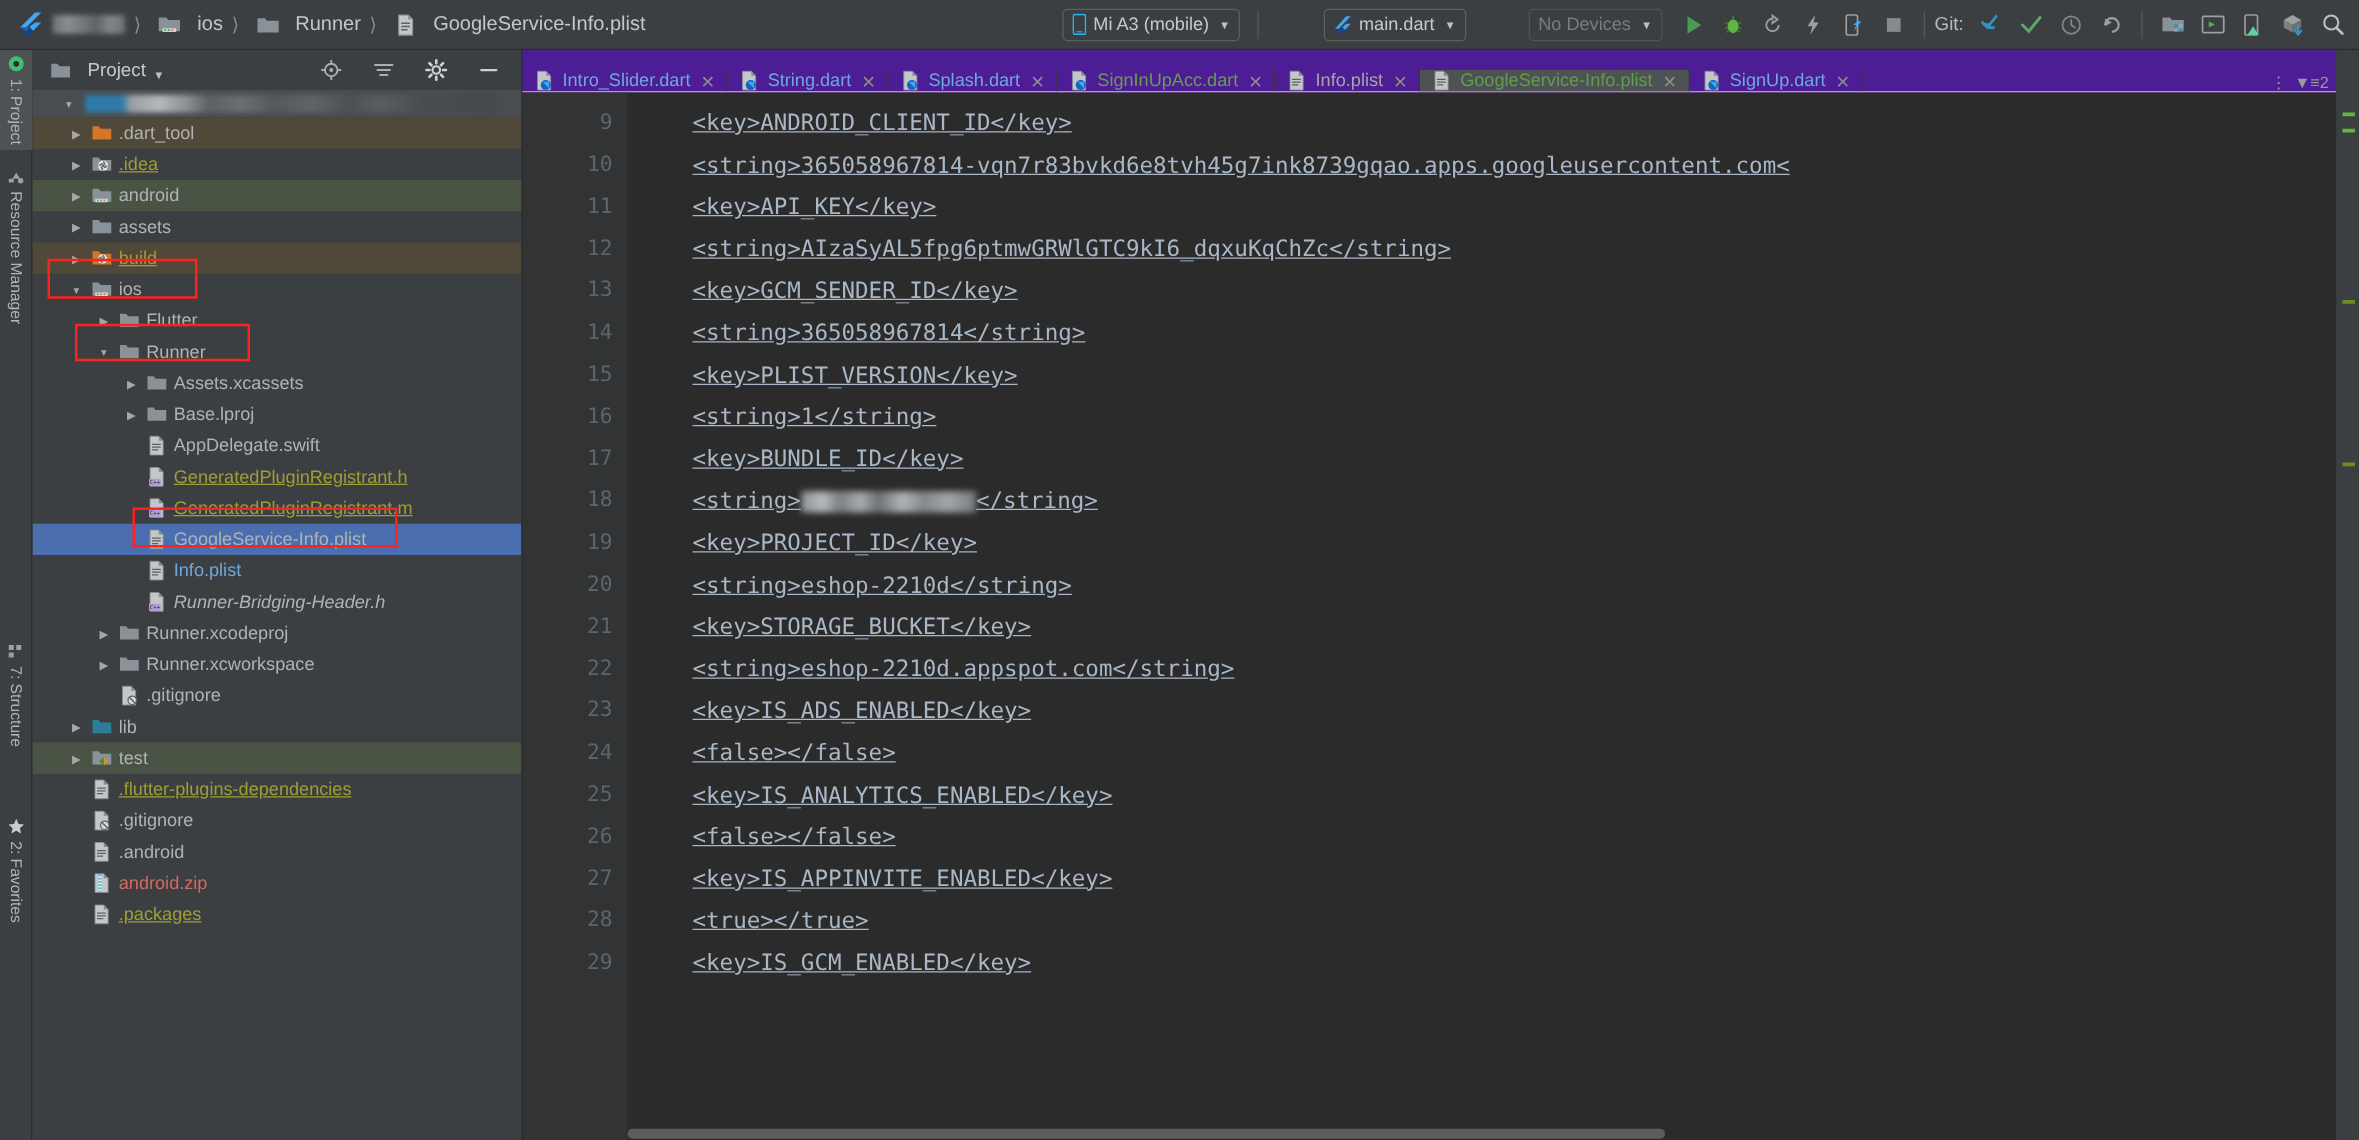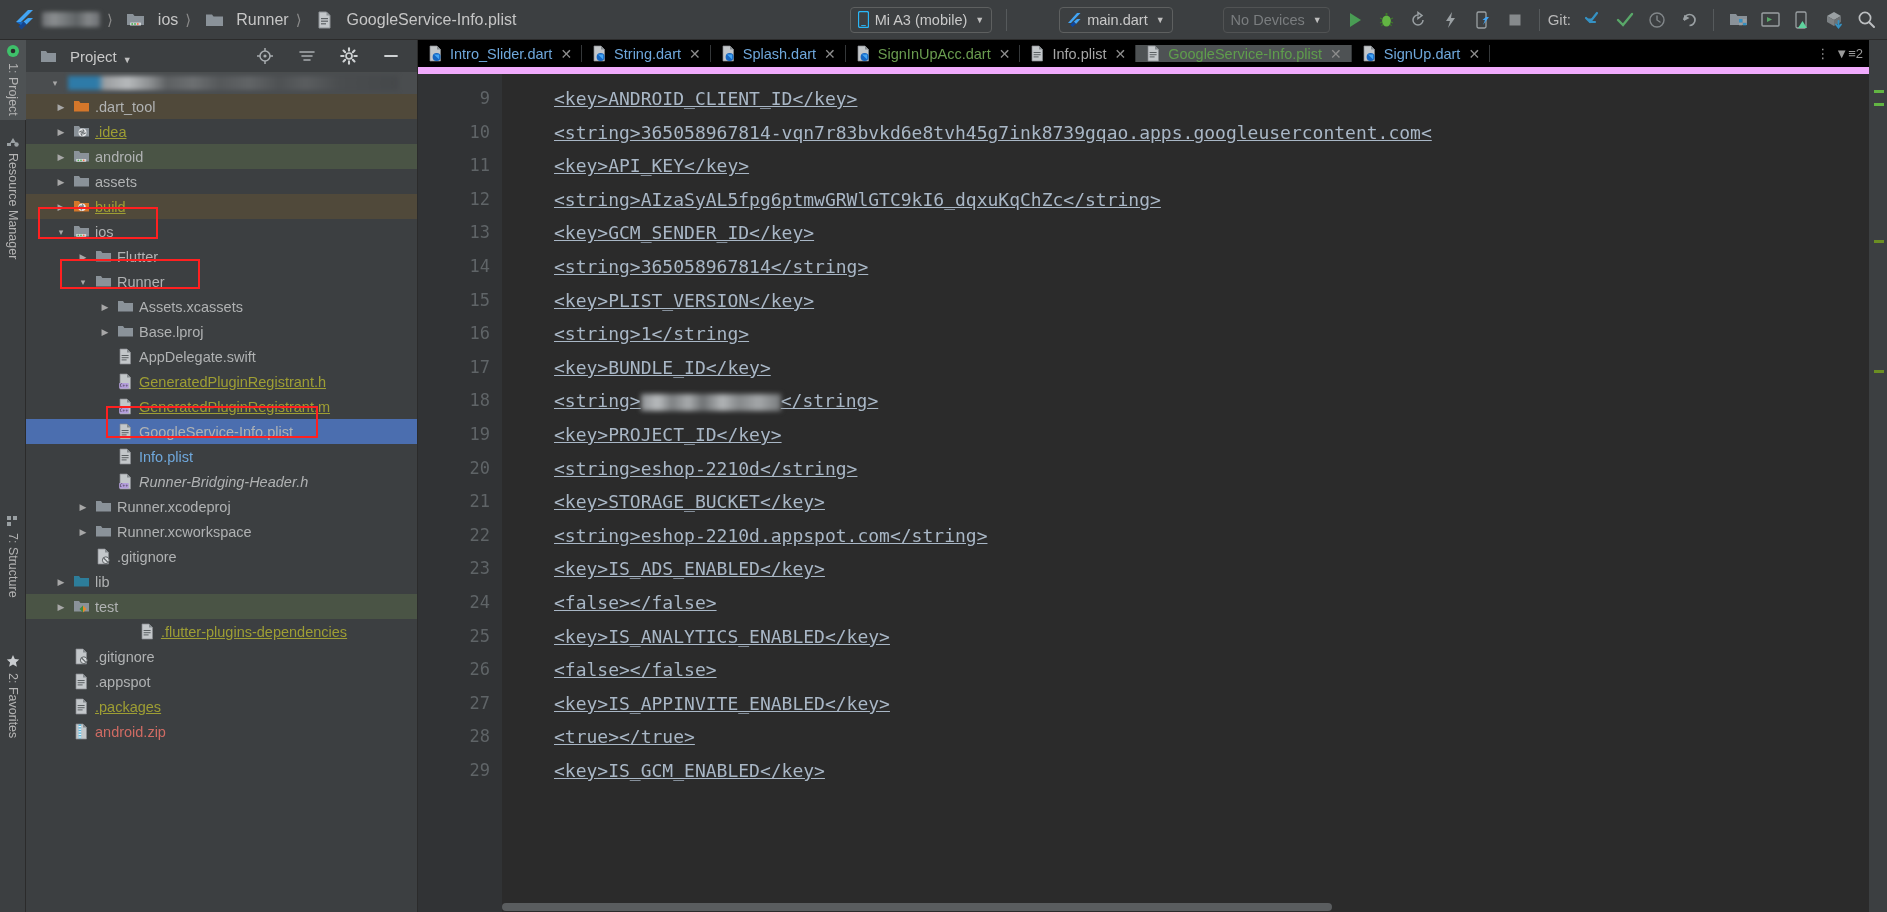--- a/index.html
+++ b/index.html
@@ -105,22 +105,22 @@
   }
   .blur-bar{
     height: 14px; width: 330px;
     background: linear-gradient(90deg,#2e7ba8 0%,#2e7ba8 9%,#9a9da0 11%,#b6b9bb 18%,#8b8e90 25%,#5d6062 30%,#6c6f71 38%,#55585a 46%,#616466 55%,#4e5153 64%,#5a5d5f 72%,#4a4d4f 82%,#45484a 100%);
     filter: blur(2px);
   }
 
   
   .editor-area { flex: 1; display: flex; flex-direction: column; min-width: 0; background: #2b2b2b;}
   .tabbar {
-    height: 34px; min-height: 34px; background: #000000;
-    display: flex; align-items: center; border-bottom: 7px solid #f0abfc;
+    height: 34px; min-height: 34px; background: #4c1d95;
+    display: flex; align-items: flex-end; border-bottom: 1px solid #f0abfc;
   }
   .tab {
     display: flex; align-items: center; gap: 6px;
     padding: 0 9px; font-size: 14.5px; color: #9aa0a6;
     border-right: 1px solid #343739; position: relative;
   }
   .tab .tname { color: #6fa8dc; }
   .tab.dart .tname { color: #6fa8dc; }
   .tab.green .tname { color: #6a9c4f; }
   .tab.plain .tname { color: #a6a6a6; }
@@ -658,21 +658,21 @@
             <span class="arrow">▶</span>
             <span class="ico">
               <svg width="17" height="17" viewBox="0 0 17 17">
                 <path d="M1 3 L6 3 L7.4 5 L16 5 L16 13.5 L1 13.5 Z" fill="#8a9299"></path>
                 <polygon points="10,7.5 13.5,11 10,14.5" fill="#e8892b"></polygon>
                 <polygon points="10,7.5 6.5,11 10,14.5" fill="#3e8a3e"></polygon>
               </svg>
             </span>
             <span class="lbl c-grey">test</span>
           </div>
-          <div class="row" style="padding-left: 28px; justify-content: center;">
+          <div class="row" style="padding-left: 28px;">
             <span class="arrow none">▶</span>
             <span class="ico">
               <svg width="17" height="17" viewBox="0 0 17 17">
                 <path d="M3 1 H10 L13.5 4.6 V16 H3 Z" fill="#c3c7ca" stroke="#868b8f" stroke-width="0.7"></path>
                 <path d="M10 1 L13.5 4.6 H10 Z" fill="#868b8f"></path>
                 <rect x="4.6" y="7" width="7" height="1" fill="#5c6164"></rect>
                 <rect x="4.6" y="9.2" width="7" height="1" fill="#5c6164"></rect>
                 <rect x="4.6" y="11.4" width="5" height="1" fill="#5c6164"></rect>
               </svg>
             </span>
@@ -694,50 +694,50 @@
             <span class="arrow none">▶</span>
             <span class="ico">
               <svg width="17" height="17" viewBox="0 0 17 17">
                 <path d="M3 1 H10 L13.5 4.6 V16 H3 Z" fill="#c3c7ca" stroke="#868b8f" stroke-width="0.7"></path>
                 <path d="M10 1 L13.5 4.6 H10 Z" fill="#868b8f"></path>
                 <rect x="4.6" y="7" width="7" height="1" fill="#5c6164"></rect>
                 <rect x="4.6" y="9.2" width="7" height="1" fill="#5c6164"></rect>
                 <rect x="4.6" y="11.4" width="5" height="1" fill="#5c6164"></rect>
               </svg>
             </span>
-            <span class="lbl c-grey">.appspot</span>
-          </div>
-          <div class="row" style="padding-left: 28px;">
-            <span class="arrow none">▶</span>
-            <span class="ico">
-              <svg width="17" height="17" viewBox="0 0 17 17">
-                <path d="M3 1 H10 L13.5 4.6 V16 H3 Z" fill="#c3c7ca" stroke="#868b8f" stroke-width="0.7"></path>
-                <path d="M10 1 L13.5 4.6 H10 Z" fill="#868b8f"></path>
-                <rect x="4.6" y="7" width="7" height="1" fill="#5c6164"></rect>
-                <rect x="4.6" y="9.2" width="7" height="1" fill="#5c6164"></rect>
-                <rect x="4.6" y="11.4" width="5" height="1" fill="#5c6164"></rect>
-              </svg>
-            </span>
-            <span class="lbl c-yellow">.packages</span>
+            <span class="lbl c-grey">.android</span>
           </div>
           <div class="row" style="padding-left: 28px;">
             <span class="arrow none">▶</span>
             <span class="ico">
               <svg width="17" height="17" viewBox="0 0 17 17">
                 <path d="M3 1 H10 L13.5 4.6 V16 H3 Z" fill="#c3c7ca" stroke="#868b8f" stroke-width="0.7"></path>
                 <path d="M10 1 L13.5 4.6 H10 Z" fill="#868b8f"></path>
                 <rect x="5.6" y="1.5" width="2.6" height="14" fill="#59b9e0"></rect>
                 <rect x="5.6" y="3" width="2.6" height="1.2" fill="#eef2f4"></rect>
                 <rect x="5.6" y="5.6" width="2.6" height="1.2" fill="#eef2f4"></rect>
                 <rect x="5.6" y="8.2" width="2.6" height="1.2" fill="#eef2f4"></rect>
                 <rect x="5.6" y="10.8" width="2.6" height="1.2" fill="#eef2f4"></rect>
                 <rect x="5.6" y="13.4" width="2.6" height="1.2" fill="#eef2f4"></rect>
               </svg>
             </span>
             <span class="lbl c-red">android.zip</span>
+          </div>
+          <div class="row" style="padding-left: 28px;">
+            <span class="arrow none">▶</span>
+            <span class="ico">
+              <svg width="17" height="17" viewBox="0 0 17 17">
+                <path d="M3 1 H10 L13.5 4.6 V16 H3 Z" fill="#c3c7ca" stroke="#868b8f" stroke-width="0.7"></path>
+                <path d="M10 1 L13.5 4.6 H10 Z" fill="#868b8f"></path>
+                <rect x="4.6" y="7" width="7" height="1" fill="#5c6164"></rect>
+                <rect x="4.6" y="9.2" width="7" height="1" fill="#5c6164"></rect>
+                <rect x="4.6" y="11.4" width="5" height="1" fill="#5c6164"></rect>
+              </svg>
+            </span>
+            <span class="lbl c-yellow">.packages</span>
           </div>
         </div>
     </div>
 
     <div class="editor-area">
       <div class="tabbar" id="tabbar">
           <div class="tab dart">
             <span style="display: inline-flex;">
               <svg width="17" height="17" viewBox="0 0 17 17">
                 <path d="M3 1 H10 L13.5 4.6 V16 H3 Z" fill="#c3c7ca" stroke="#868b8f" stroke-width="0.7"></path>

